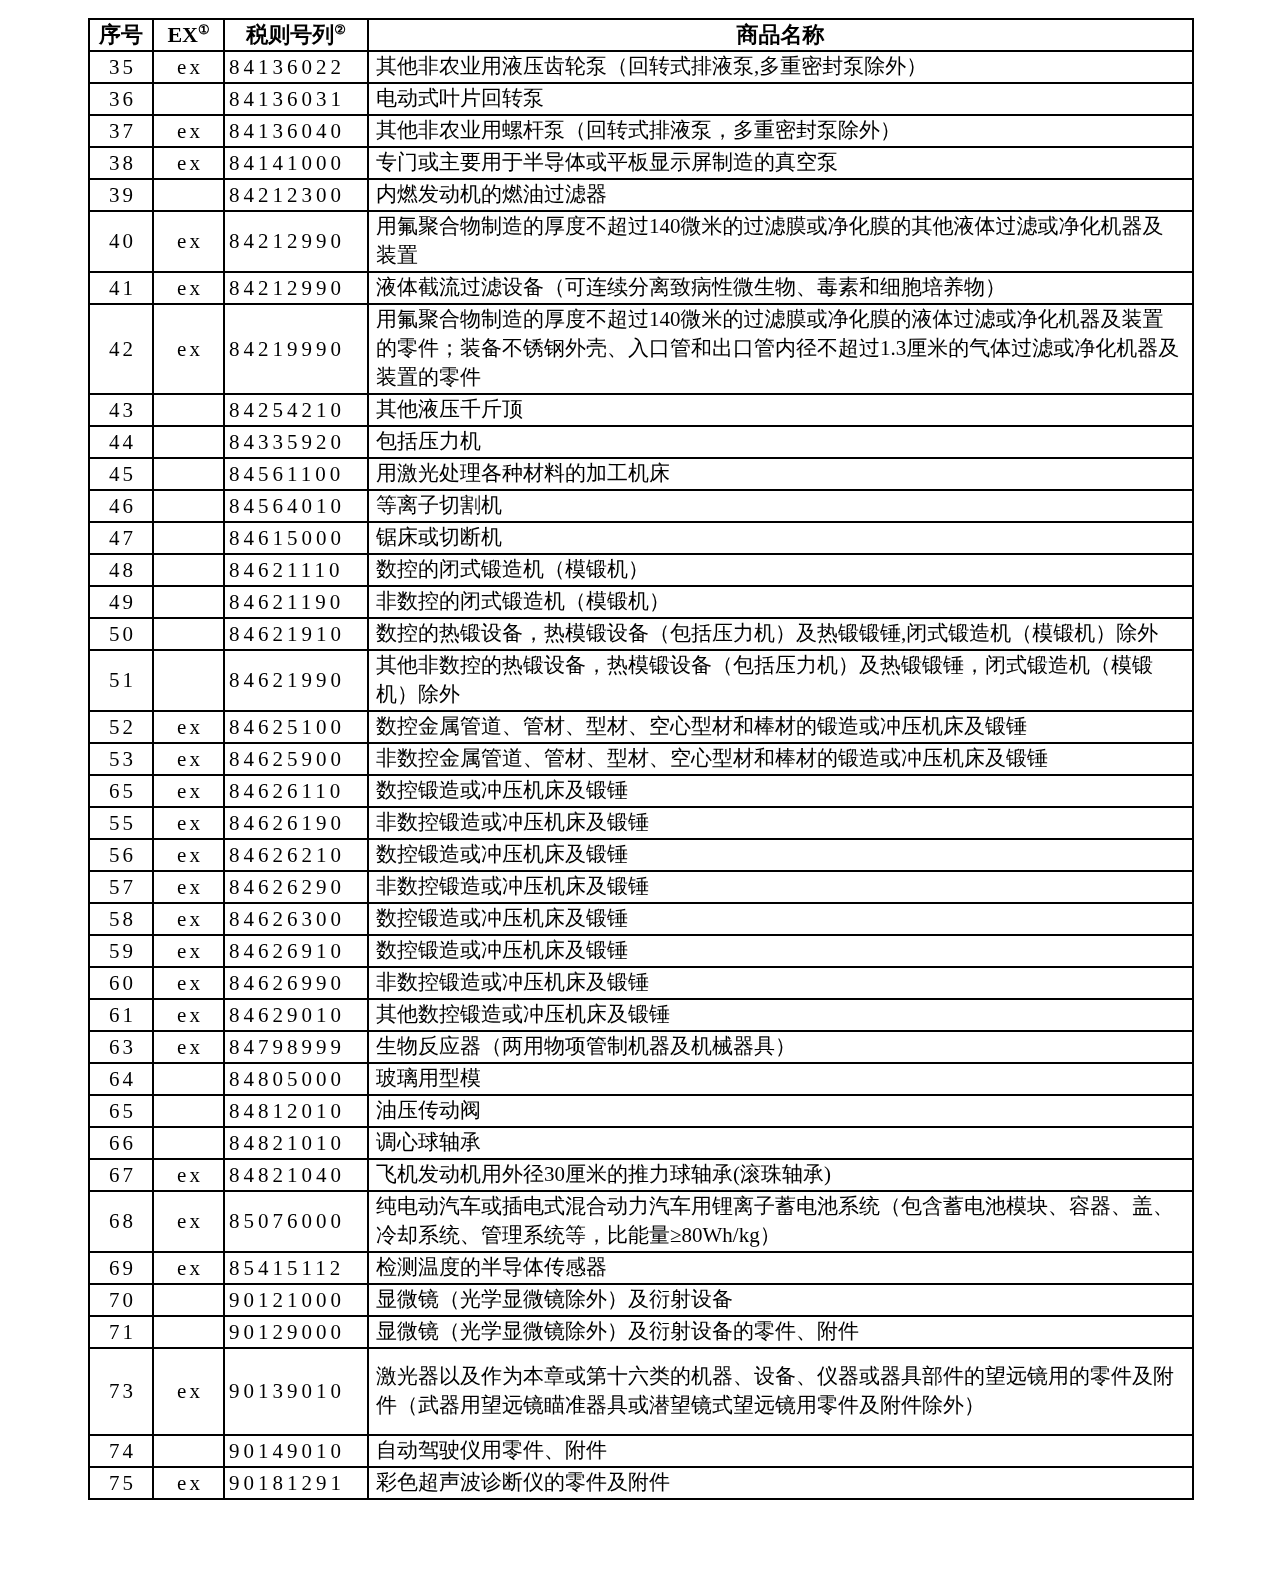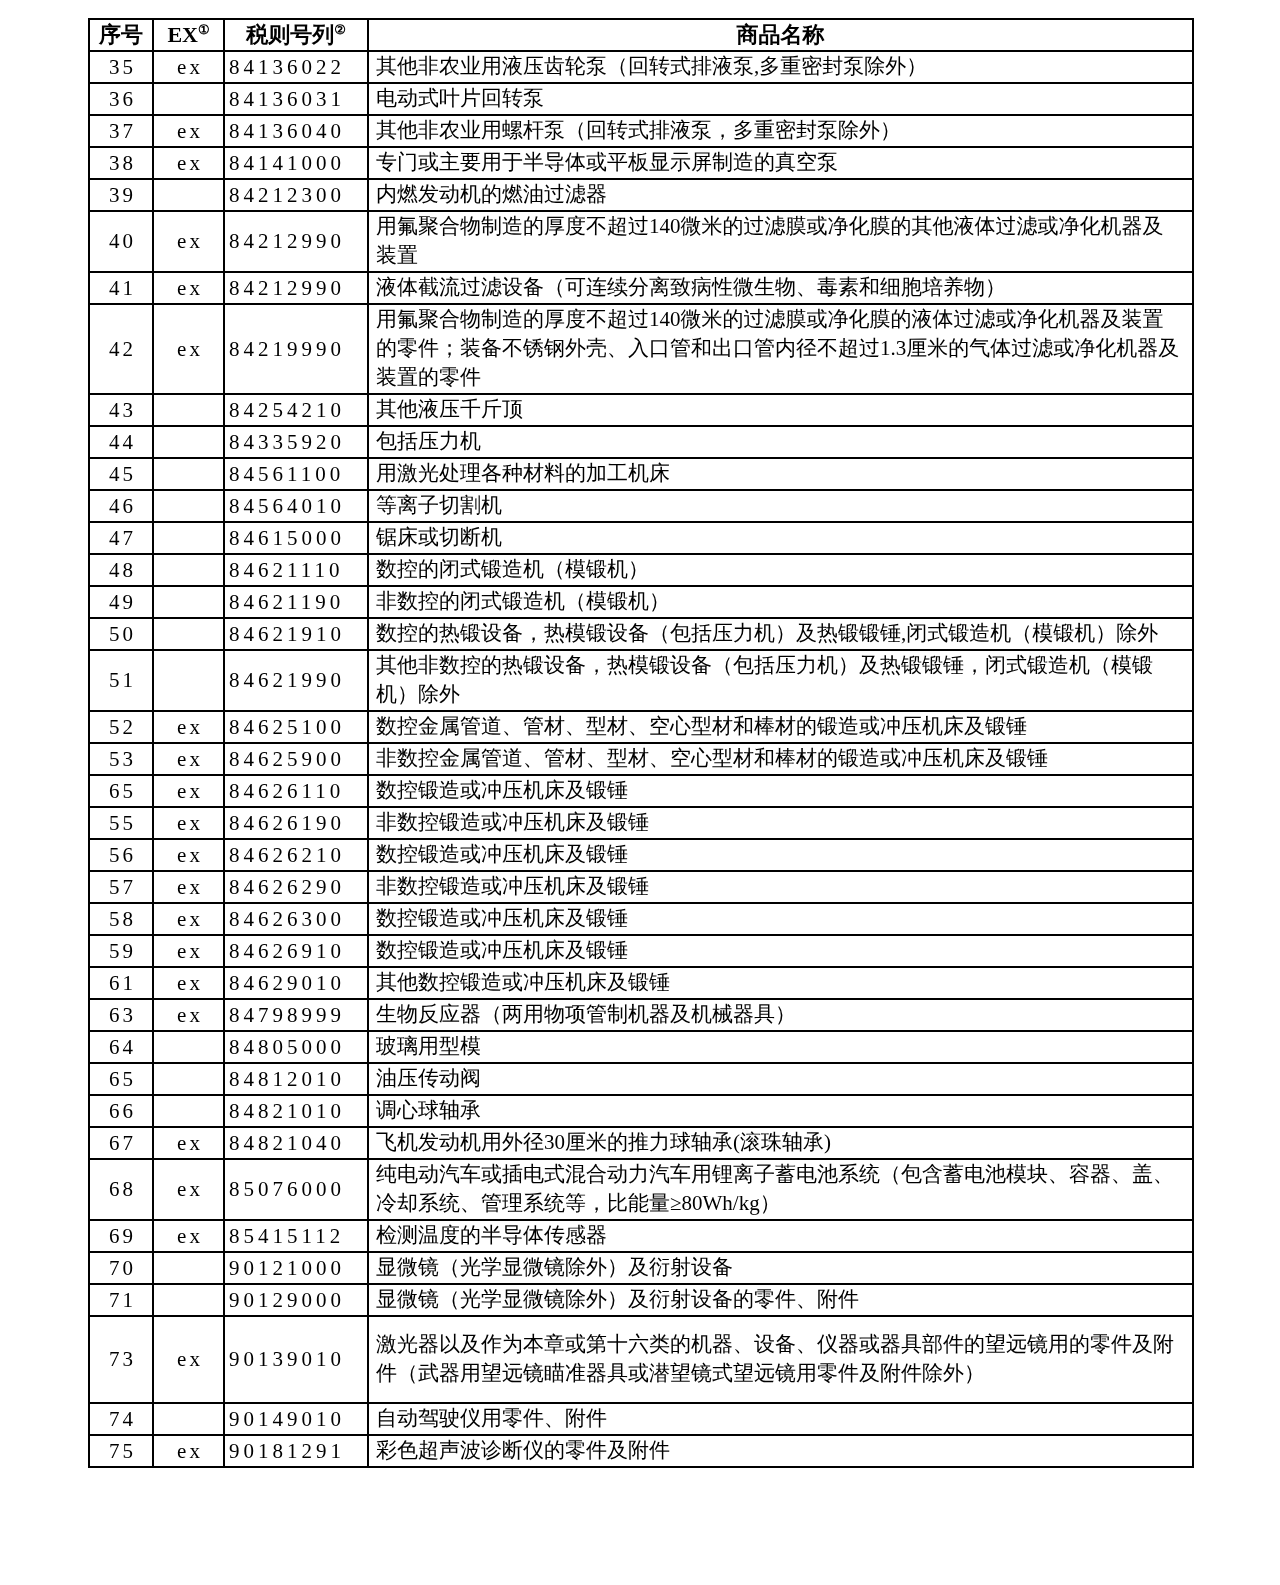--- a/index.html
+++ b/index.html
@@ -235,20 +235,26 @@
           <td class="c-code">84626300</td>
           <td class="c-name">数控锻造或冲压机床及锻锤</td>
         </tr>
         <tr>
           <td class="c-no">59</td>
           <td class="c-ex">ex</td>
           <td class="c-code">84626910</td>
           <td class="c-name">数控锻造或冲压机床及锻锤</td>
         </tr>
         <tr>
+          <td class="c-no">60</td>
+          <td class="c-ex">ex</td>
+          <td class="c-code">84626990</td>
+          <td class="c-name">非数控锻造或冲压机床及锻锤</td>
+        </tr>
+        <tr>
           <td class="c-no">61</td>
           <td class="c-ex">ex</td>
           <td class="c-code">84629010</td>
           <td class="c-name">其他数控锻造或冲压机床及锻锤</td>
         </tr>
         <tr>
           <td class="c-no">63</td>
           <td class="c-ex">ex</td>
           <td class="c-code">84798999</td>
           <td class="c-name">生物反应器（两用物项管制机器及机械器具）</td>

